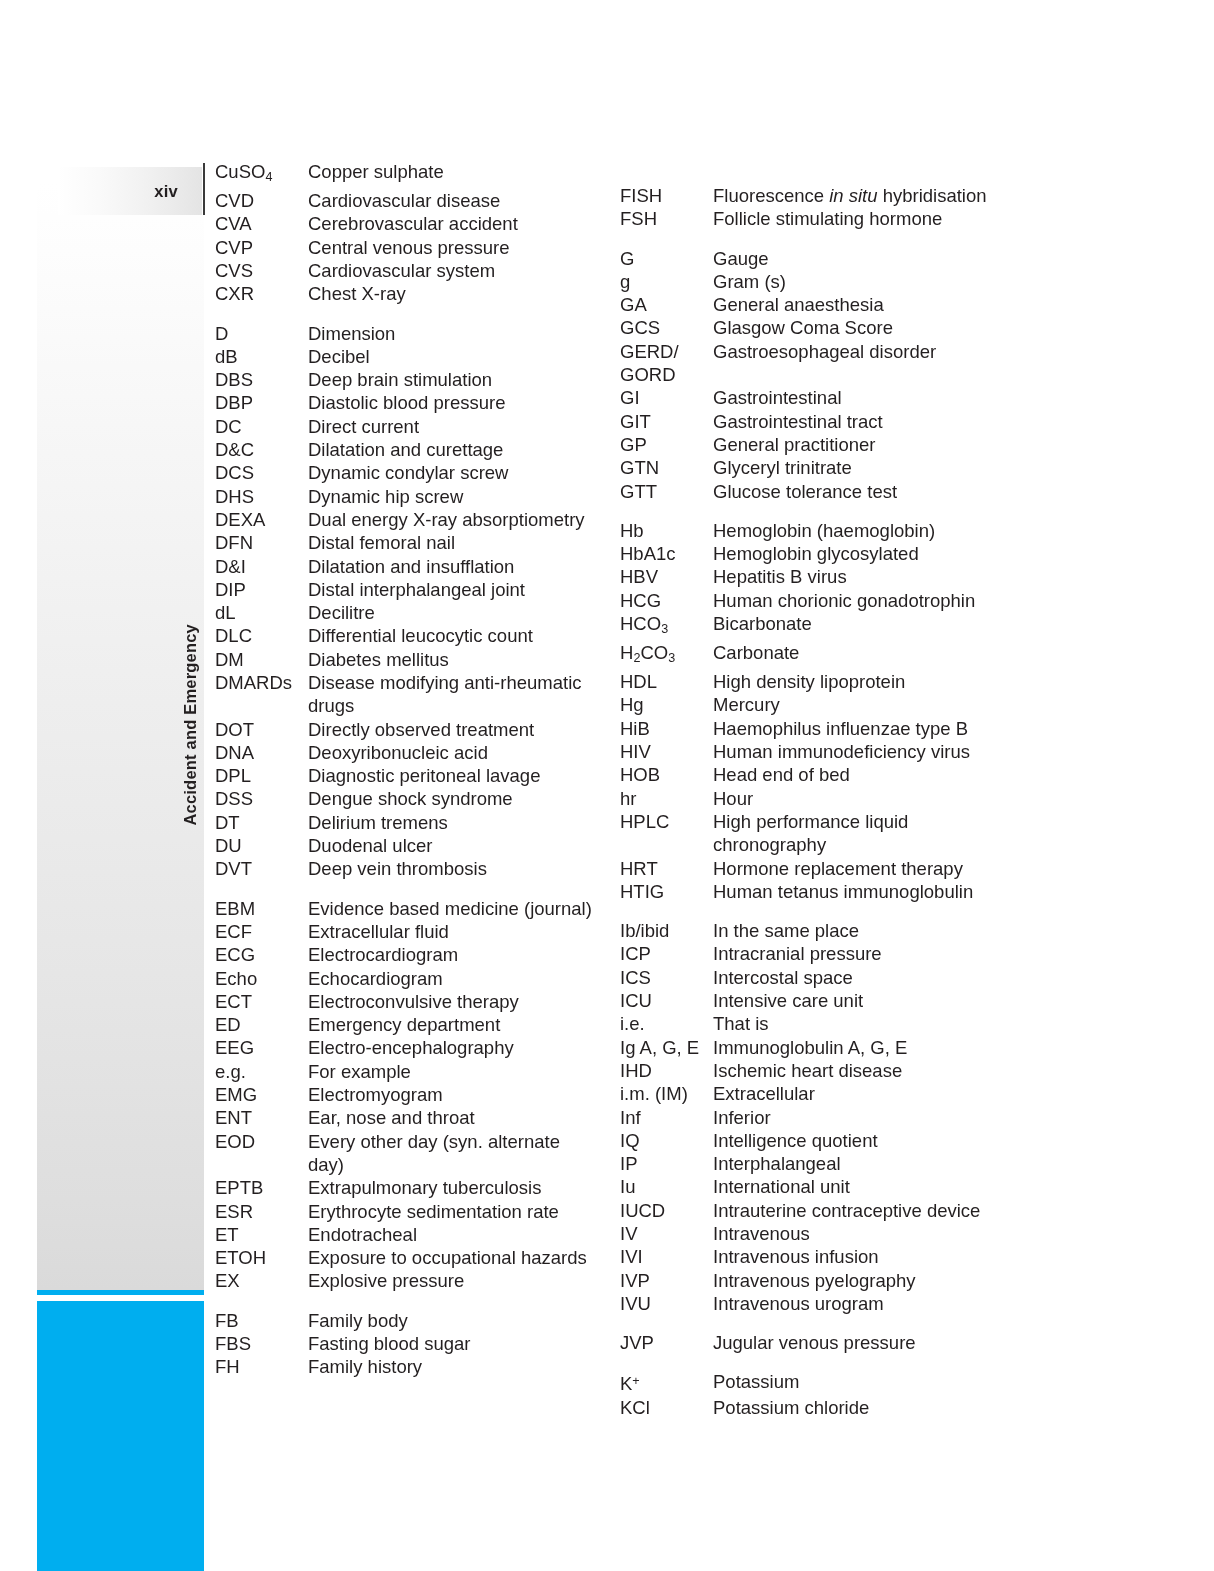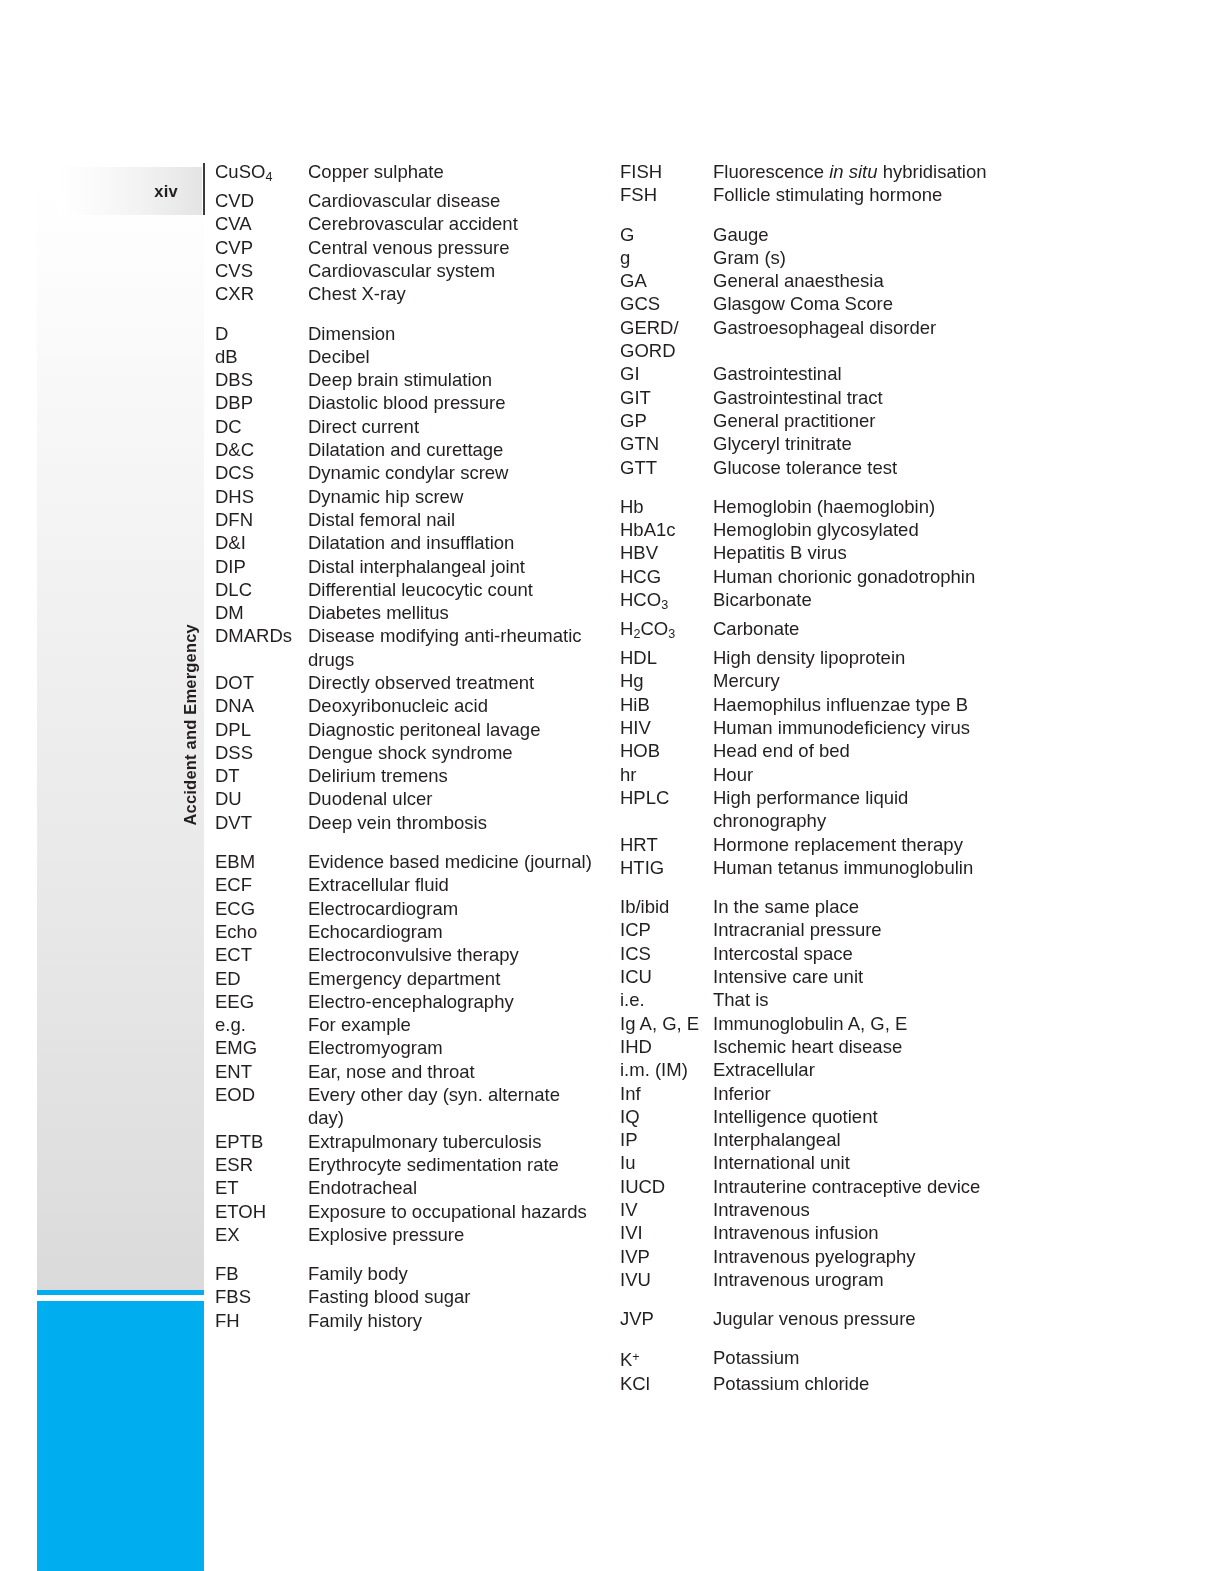--- a/index.html
+++ b/index.html
@@ -112,21 +112,21 @@
     height: 52px;
     background: #3a3a3a;
   }
 
   
   .column {
     position: absolute;
     top: 160px;
   }
   #column-left  { left: 215px; width: 385px; }
-  #column-right { left: 620px; width: 395px; }
+  #column-right { left: 620px; width: 395px; margin-top: 24px; }
 
   .entry {
     display: flex;
     align-items: flex-start;
   }
   .abbr {
     flex: 0 0 auto;
     font-size: 18.5px;
     line-height: 23.3px;
     white-space: nowrap;
@@ -215,32 +215,40 @@
     </div>
     <div class="entry">
       <div class="abbr">DCS</div>
       <div class="def">Dynamic condylar screw</div>
     </div>
     <div class="entry">
       <div class="abbr">DHS</div>
       <div class="def">Dynamic hip screw</div>
     </div>
     <div class="entry">
+      <div class="abbr">DEXA</div>
+      <div class="def">Dual energy X-ray absorptiometry</div>
+    </div>
+    <div class="entry">
       <div class="abbr">DFN</div>
       <div class="def">Distal femoral nail</div>
     </div>
     <div class="entry">
       <div class="abbr">D&amp;I</div>
       <div class="def">Dilatation and insufflation</div>
     </div>
     <div class="entry">
       <div class="abbr">DIP</div>
       <div class="def">Distal interphalangeal joint</div>
     </div>
     <div class="entry">
+      <div class="abbr">dL</div>
+      <div class="def">Decilitre</div>
+    </div>
+    <div class="entry">
       <div class="abbr">DLC</div>
       <div class="def">Differential leucocytic count</div>
     </div>
     <div class="entry">
       <div class="abbr">DM</div>
       <div class="def">Diabetes mellitus</div>
     </div>
     <div class="entry">
       <div class="abbr">DMARDs</div>
       <div class="def">Disease modifying anti-rheumatic drugs</div>

